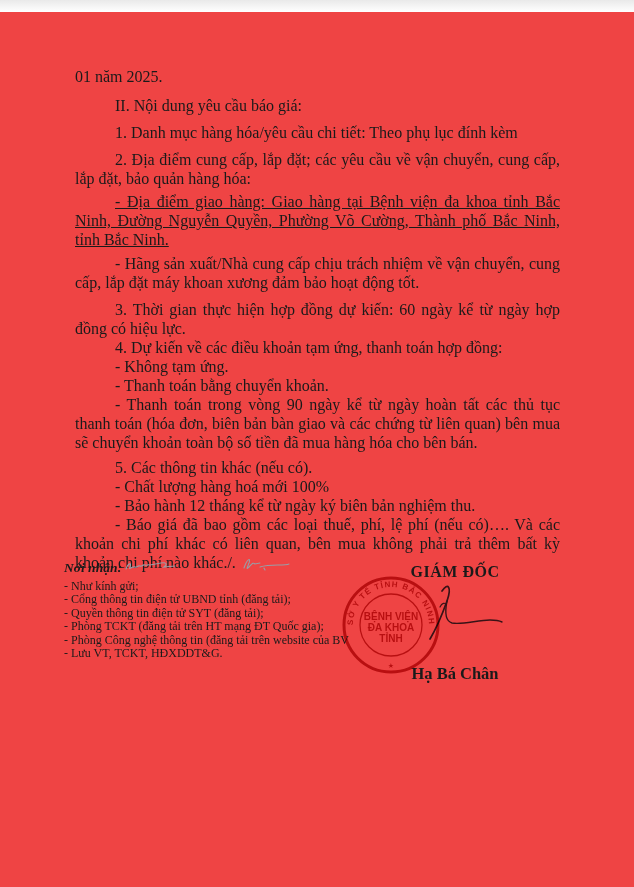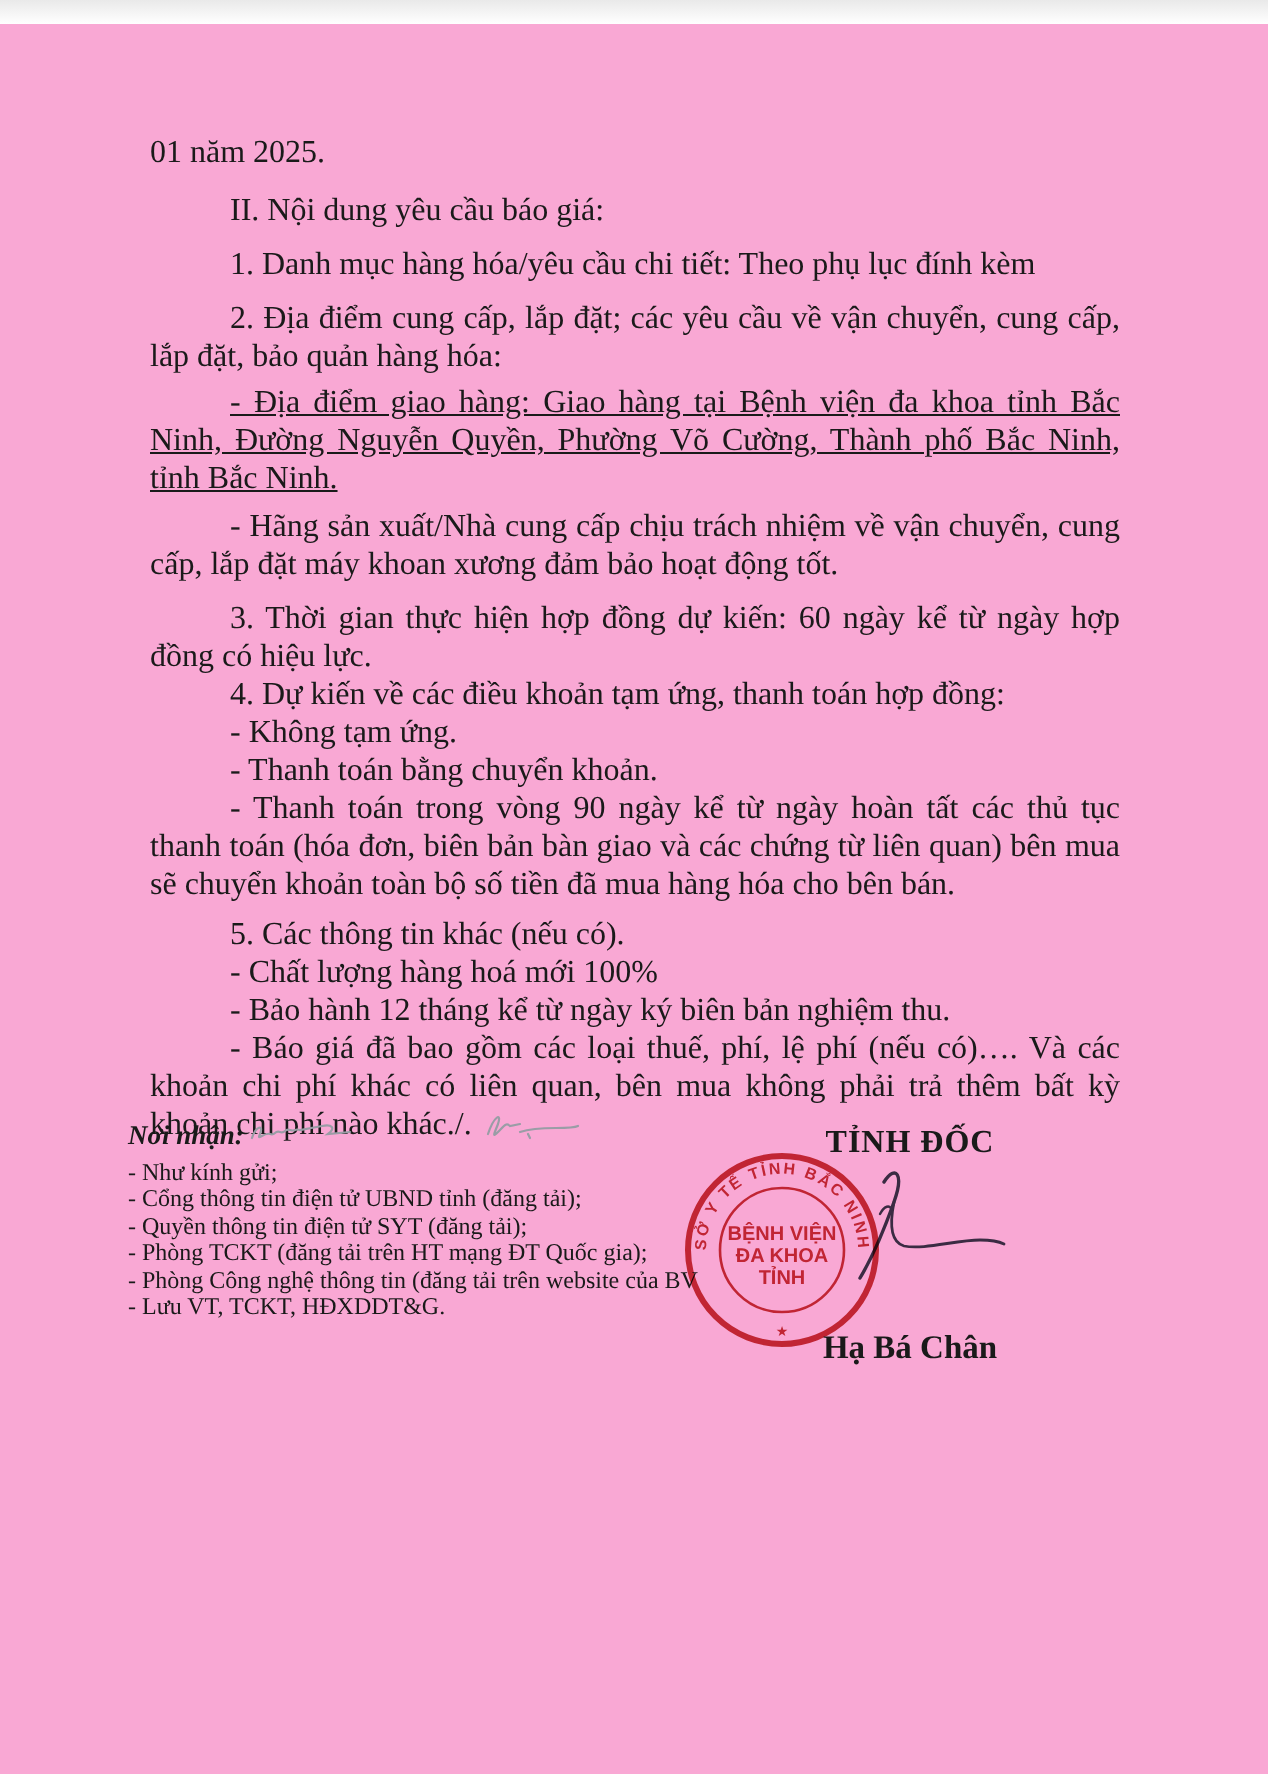--- a/index.html
+++ b/index.html
@@ -6,21 +6,21 @@
   body {
     width: 634px; height: 887px;
     background: #ffffff;
     font-family: "Liberation Serif", "DejaVu Serif", serif;
     color: #1a1a1a;
     overflow: hidden;
   }
   .page {
     position: relative;
     width: 634px; height: 887px;
-    background: #f9a8d4;
+    background: #ef4444;
   }
   .topfade {
     position: absolute; top: 0; left: 0; right: 0; height: 12px;
     background: linear-gradient(#e9e9e9, #ffffff);
   }
   .body-text {
     position: absolute;
     top: 67px; left: 75px;
     width: 485px;
     font-size: 16px;
@@ -108,21 +108,21 @@
           <path d="M3,9 C5,3 9,2 7,7 C5,11 9,6 12,7 C15,8 14,5 17,6 C20,7 19,4 22,5 C25,6 24,4 27,5 L38,3 C43,2 45,4 41,7 L52,6" fill="none" stroke="#9a9da6" stroke-width="1.1" stroke-linecap="round"></path>
         </svg></div>
       <div class="recipient-item">- Như kính gửi;</div>
       <div class="recipient-item">- Cổng thông tin điện tử UBND tỉnh (đăng tải);</div>
       <div class="recipient-item">- Quyền thông tin điện tử SYT (đăng tải);</div>
       <div class="recipient-item">- Phòng TCKT (đăng tải trên HT mạng ĐT Quốc gia);</div>
       <div class="recipient-item">- Phòng Công nghệ thông tin (đăng tải trên website của BV</div>
       <div class="recipient-item">- Lưu VT, TCKT, HĐXDDT&amp;G.</div>
     </div>
 
-    <div class="director-title">TỈNH ĐỐC</div>
+    <div class="director-title">GIÁM ĐỐC</div>
 
     <svg class="stamp" viewBox="0 0 100 100">
       <circle cx="50" cy="50" r="47" fill="none" stroke="#c1272d" stroke-width="3"></circle>
       <circle cx="50" cy="50" r="31" fill="none" stroke="#c1272d" stroke-width="1.3"></circle>
       <defs>
         <path id="ringpath" d="M 15.6,66.1 A 38,38 0 1 1 84.4,66.1" fill="none"></path>
       </defs>
       <text class="stamp-text" font-size="8" font-weight="bold" fill="#c1272d" letter-spacing="1.2" text-anchor="middle">
         <textPath href="#ringpath" startOffset="50%">SỞ Y TẾ TỈNH BẮC NINH</textPath>
       </text>

